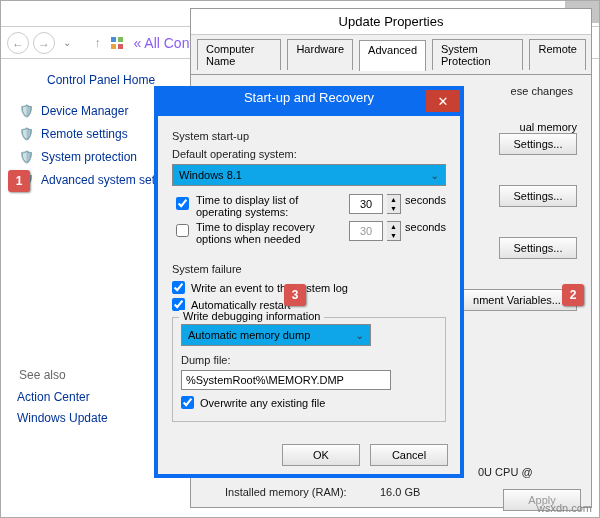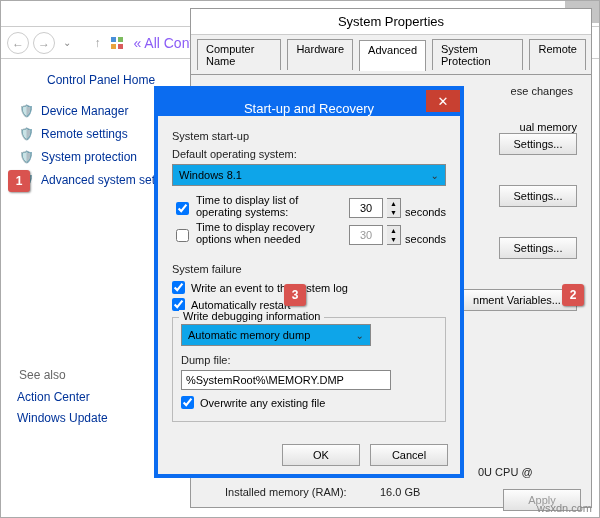--- a/index.html
+++ b/index.html
@@ -66,21 +66,21 @@
   .btn.disabled { color:#999; }
   .sysprop-footer {
     position:absolute; bottom:6px; right:10px; display:flex; gap:8px;
   }
   
   .startup {
     position:absolute; top:86px; left:154px; width:310px; height:392px;
     border:4px solid #0b6cf0; background:#fff; z-index:40;
   }
   .startup-titlebar {
-    height:26px; background:#0b6cf0; color:#fff; display:flex; align-items:flex-end; justify-content:center; position:relative;
+    height:26px; background:#0b6cf0; color:#fff; display:flex; align-items:flex-start; justify-content:center; position:relative;
     font-size:13px;
   }
   .startup-close {
     position:absolute; right:0; top:0; width:34px; height:22px; background:#c84031; color:#fff;
     display:flex; align-items:center; justify-content:center; font-size:13px; cursor:pointer;
   }
   .startup-body { padding:10px 14px 6px 14px; background:#f0f0f0; height:calc(100% - 26px); position:relative;}
   .grouplabel { font-size:11px; color:#222; margin-bottom:6px; margin-top:4px;}
   .sublabel { font-size:11px; color:#222; margin:4px 0;}
   .combo {
@@ -88,21 +88,21 @@
     justify-content:space-between; font-size:11px; margin-bottom:8px;
   }
   .combo .chev { font-size:10px; color:#333;}
   .chkrow { display:flex; align-items:center; gap:4px; font-size:11px; margin:4px 0;}
   .chkrow input[type=checkbox]{ width:13px;height:13px; margin:0 2px 0 0;}
   .numfield {
     width:34px; height:20px; border:1px solid #888; background:#fff; text-align:center; font-size:11px;
   }
   .spinner { width:14px; height:20px; display:inline-flex; flex-direction:column; border:1px solid #888; border-left:none; background:#e8e8e8;}
   .spinner div{flex:1;display:flex;align-items:center;justify-content:center;font-size:7px;line-height:1;}
-  .secline { display:flex; align-items:flex-end; gap:4px; margin:3px 0;}
+  .secline { display:flex; align-items:flex-start; gap:4px; margin:3px 0;}
   .secline .lbl { flex:1;}
   .inset-group {
     border:1px solid #bbb; margin-top:6px; padding:6px 8px 8px 8px; position:relative;
   }
   .inset-group .legend {
     position:absolute; top:-8px; left:6px; background:#f0f0f0; padding:0 4px; font-size:11px;
   }
   .textfield {
     width:100%; height:20px; border:1px solid #888; background:#fff; padding:1px 4px; font-size:11px;
   }
@@ -170,21 +170,21 @@
         <span>Action Center</span>
       </div>
       <div class="side-link" style="margin-left:-2px;">
         <span>Windows Update</span>
       </div>
     </div>
   </div>
 </div>
 
 <div class="sysprop">
-  <div class="sysprop-titlebar">System Properties</div>
+  <div class="sysprop-titlebar">Update Properties</div>
   <div class="tabstrip">
     <div class="tab">Computer Name</div>
     <div class="tab">Hardware</div>
     <div class="tab active">Advanced</div>
     <div class="tab">System Protection</div>
     <div class="tab">Remote</div>
   </div>
   <div class="sysprop-body">
     <div class="sp-text">ese changes</div>
     <div style="text-align:right;margin-top:24px;">ual memory</div>

